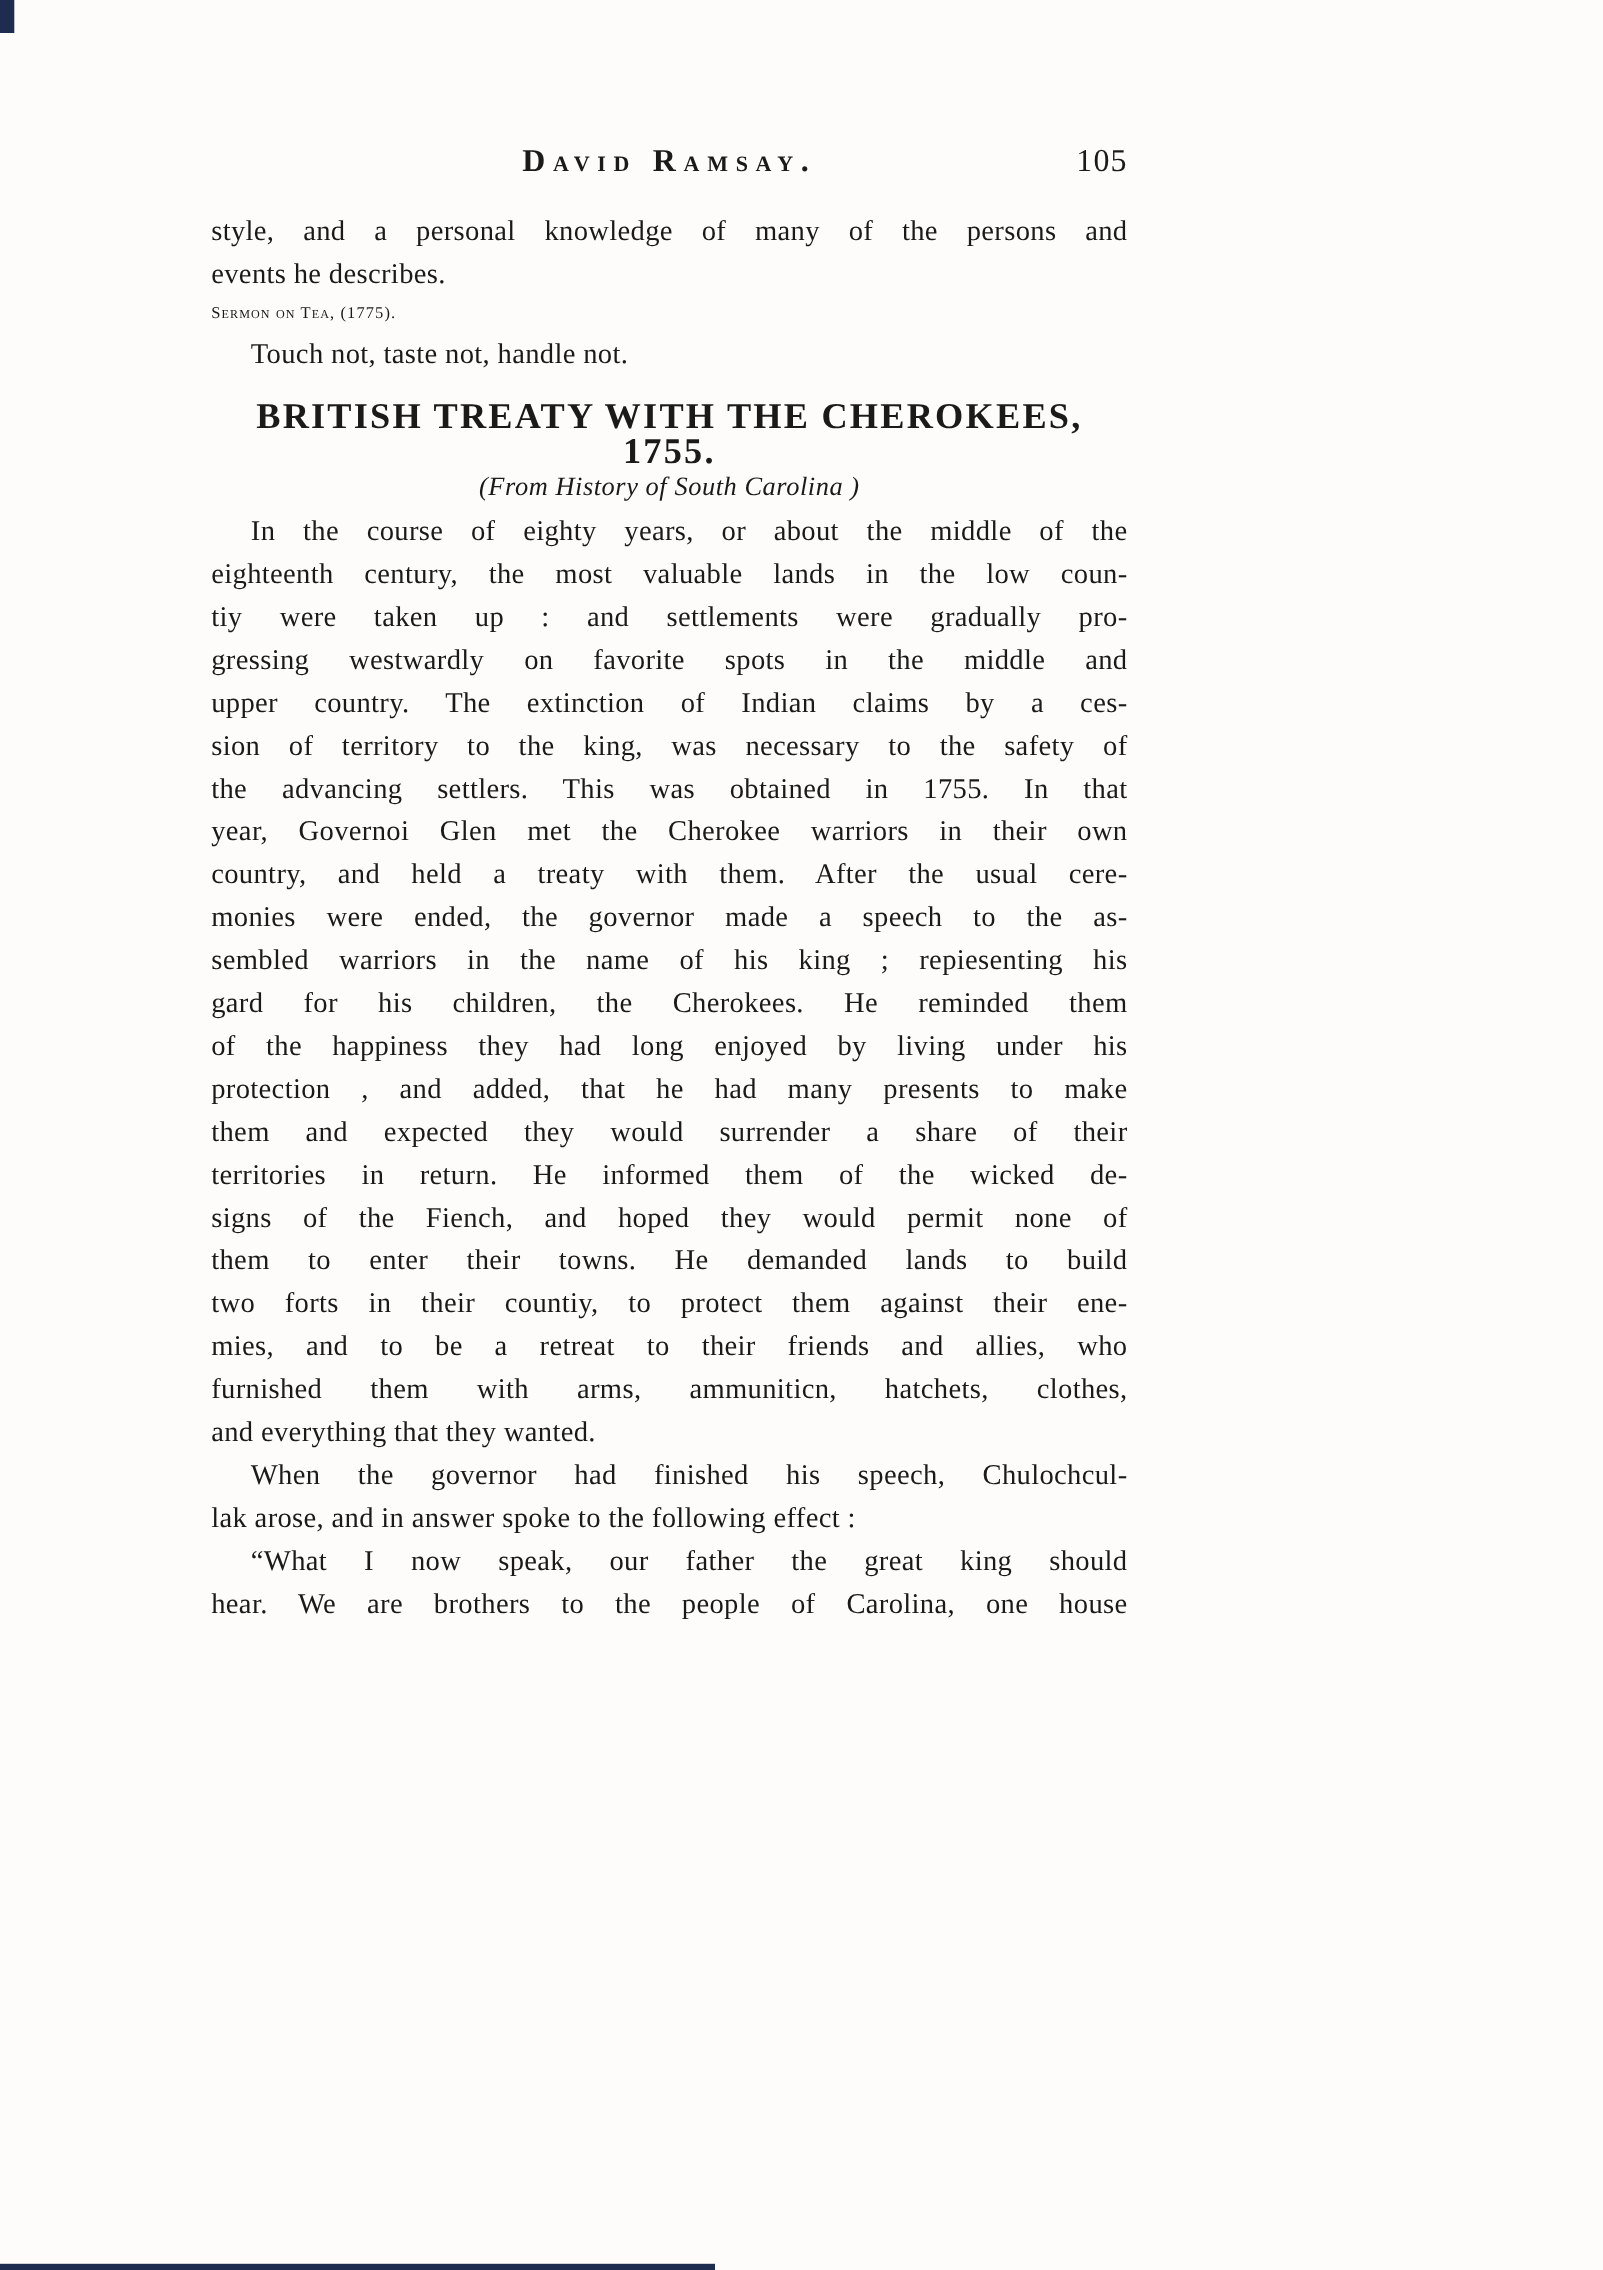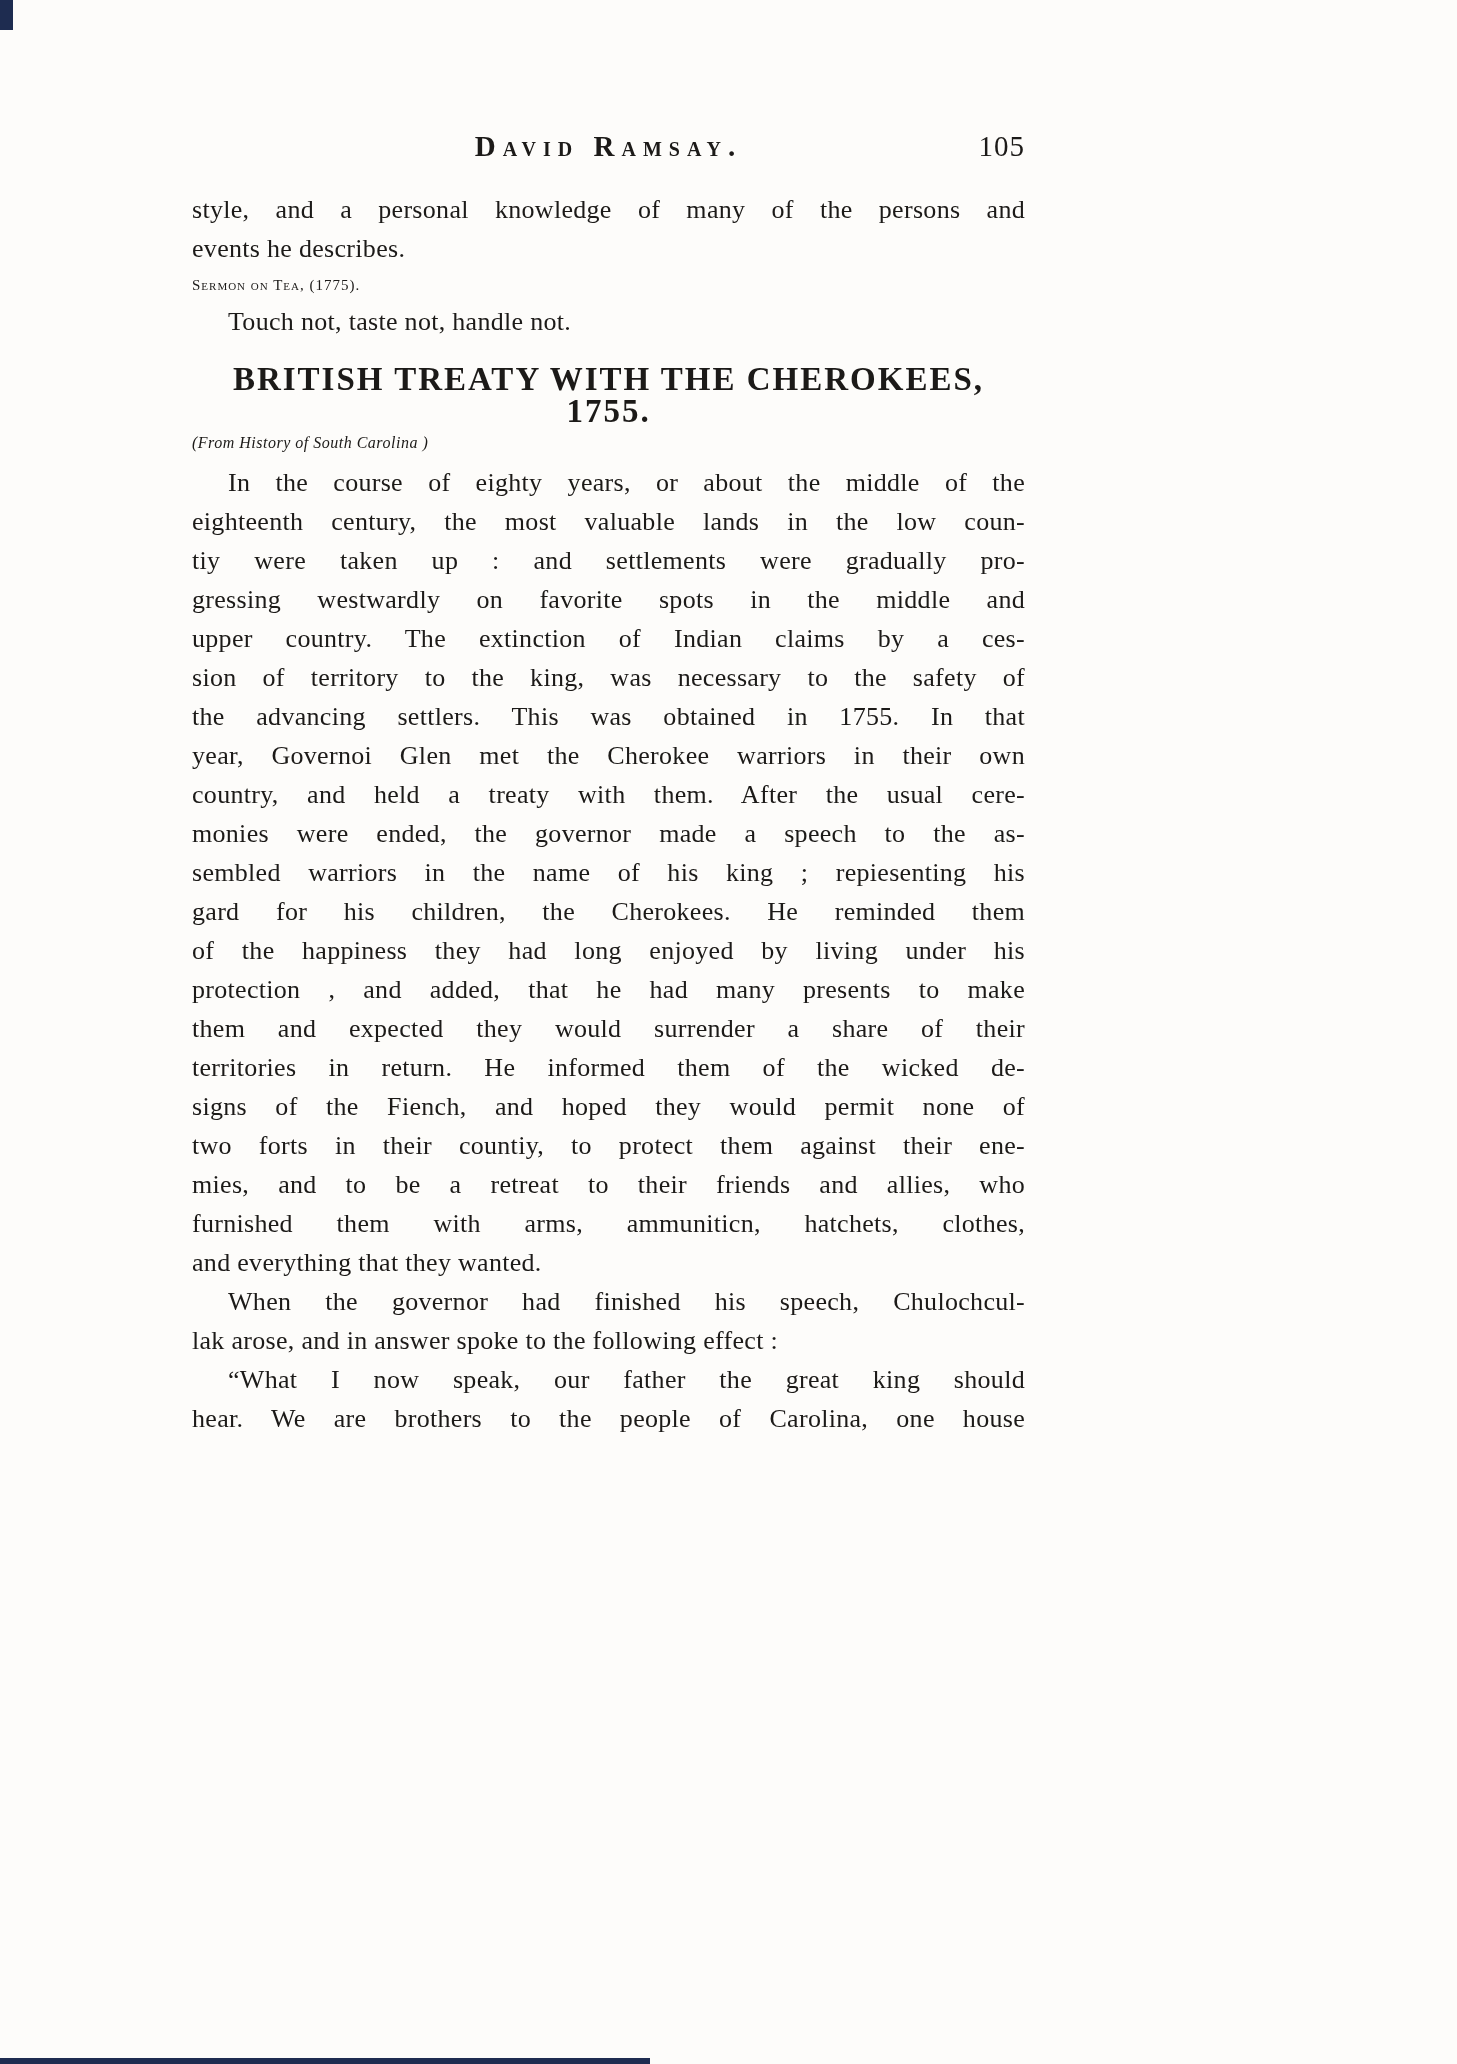--- a/index.html
+++ b/index.html
@@ -67,22 +67,23 @@
     margin-top: 22px;
     font-weight: 700;
     font-size: 33px;
     line-height: 32px;
     letter-spacing: 2px;
     text-align: center;
   }
   .subheading {
     margin-top: 2px;
     font-style: italic;
-    font-size: 16px;
+    font-size: 24px;
     line-height: 28px;
+    text-align: center;
     letter-spacing: 0.5px;
   }
   .body-start { margin-top: 6px; }
   .touch-para { margin-top: 4px; }
   
   .artifact { position: absolute; background: var(--scan-edge, #1e2c50); }
   .artifact-top-left { left: 0; top: 0; width: 13px; height: 30px; }
   .artifact-bottom { left: 0; bottom: 0; width: 650px; height: 6px; }
 </style>
 </head>
@@ -120,20 +121,21 @@
           <div class="line j">year, Governoi Glen met the Cherokee warriors in their own</div>
           <div class="line j">country, and held a treaty with them. After the usual cere-</div>
           <div class="line j">monies were ended, the governor made a speech to the as-</div>
           <div class="line j">sembled warriors in the name of his king ; repiesenting his</div>
           <div class="line j">gard for his children, the Cherokees. He reminded them</div>
           <div class="line j">of the happiness they had long enjoyed by living under his</div>
           <div class="line j">protection , and added, that he had many presents to make</div>
           <div class="line j">them and expected they would surrender a share of their</div>
           <div class="line j">territories in return. He informed them of the wicked de-</div>
           <div class="line j">signs of the Fiench, and hoped they would permit none of</div>
+          <div class="line j">them to enter their towns. He demanded lands to build</div>
           <div class="line j">two forts in their countiy, to protect them against their ene-</div>
           <div class="line j">mies, and to be a retreat to their friends and allies, who</div>
           <div class="line j">furnished them with arms, ammuniticn, hatchets, clothes,</div>
           <div class="line last">and everything that they wanted.</div>
         </div>
         <div class="para">
           <div class="line j indent">When the governor had finished his speech, Chulochcul-</div>
           <div class="line last">lak arose, and in answer spoke to the following effect :</div>
         </div>
         <div class="para">

